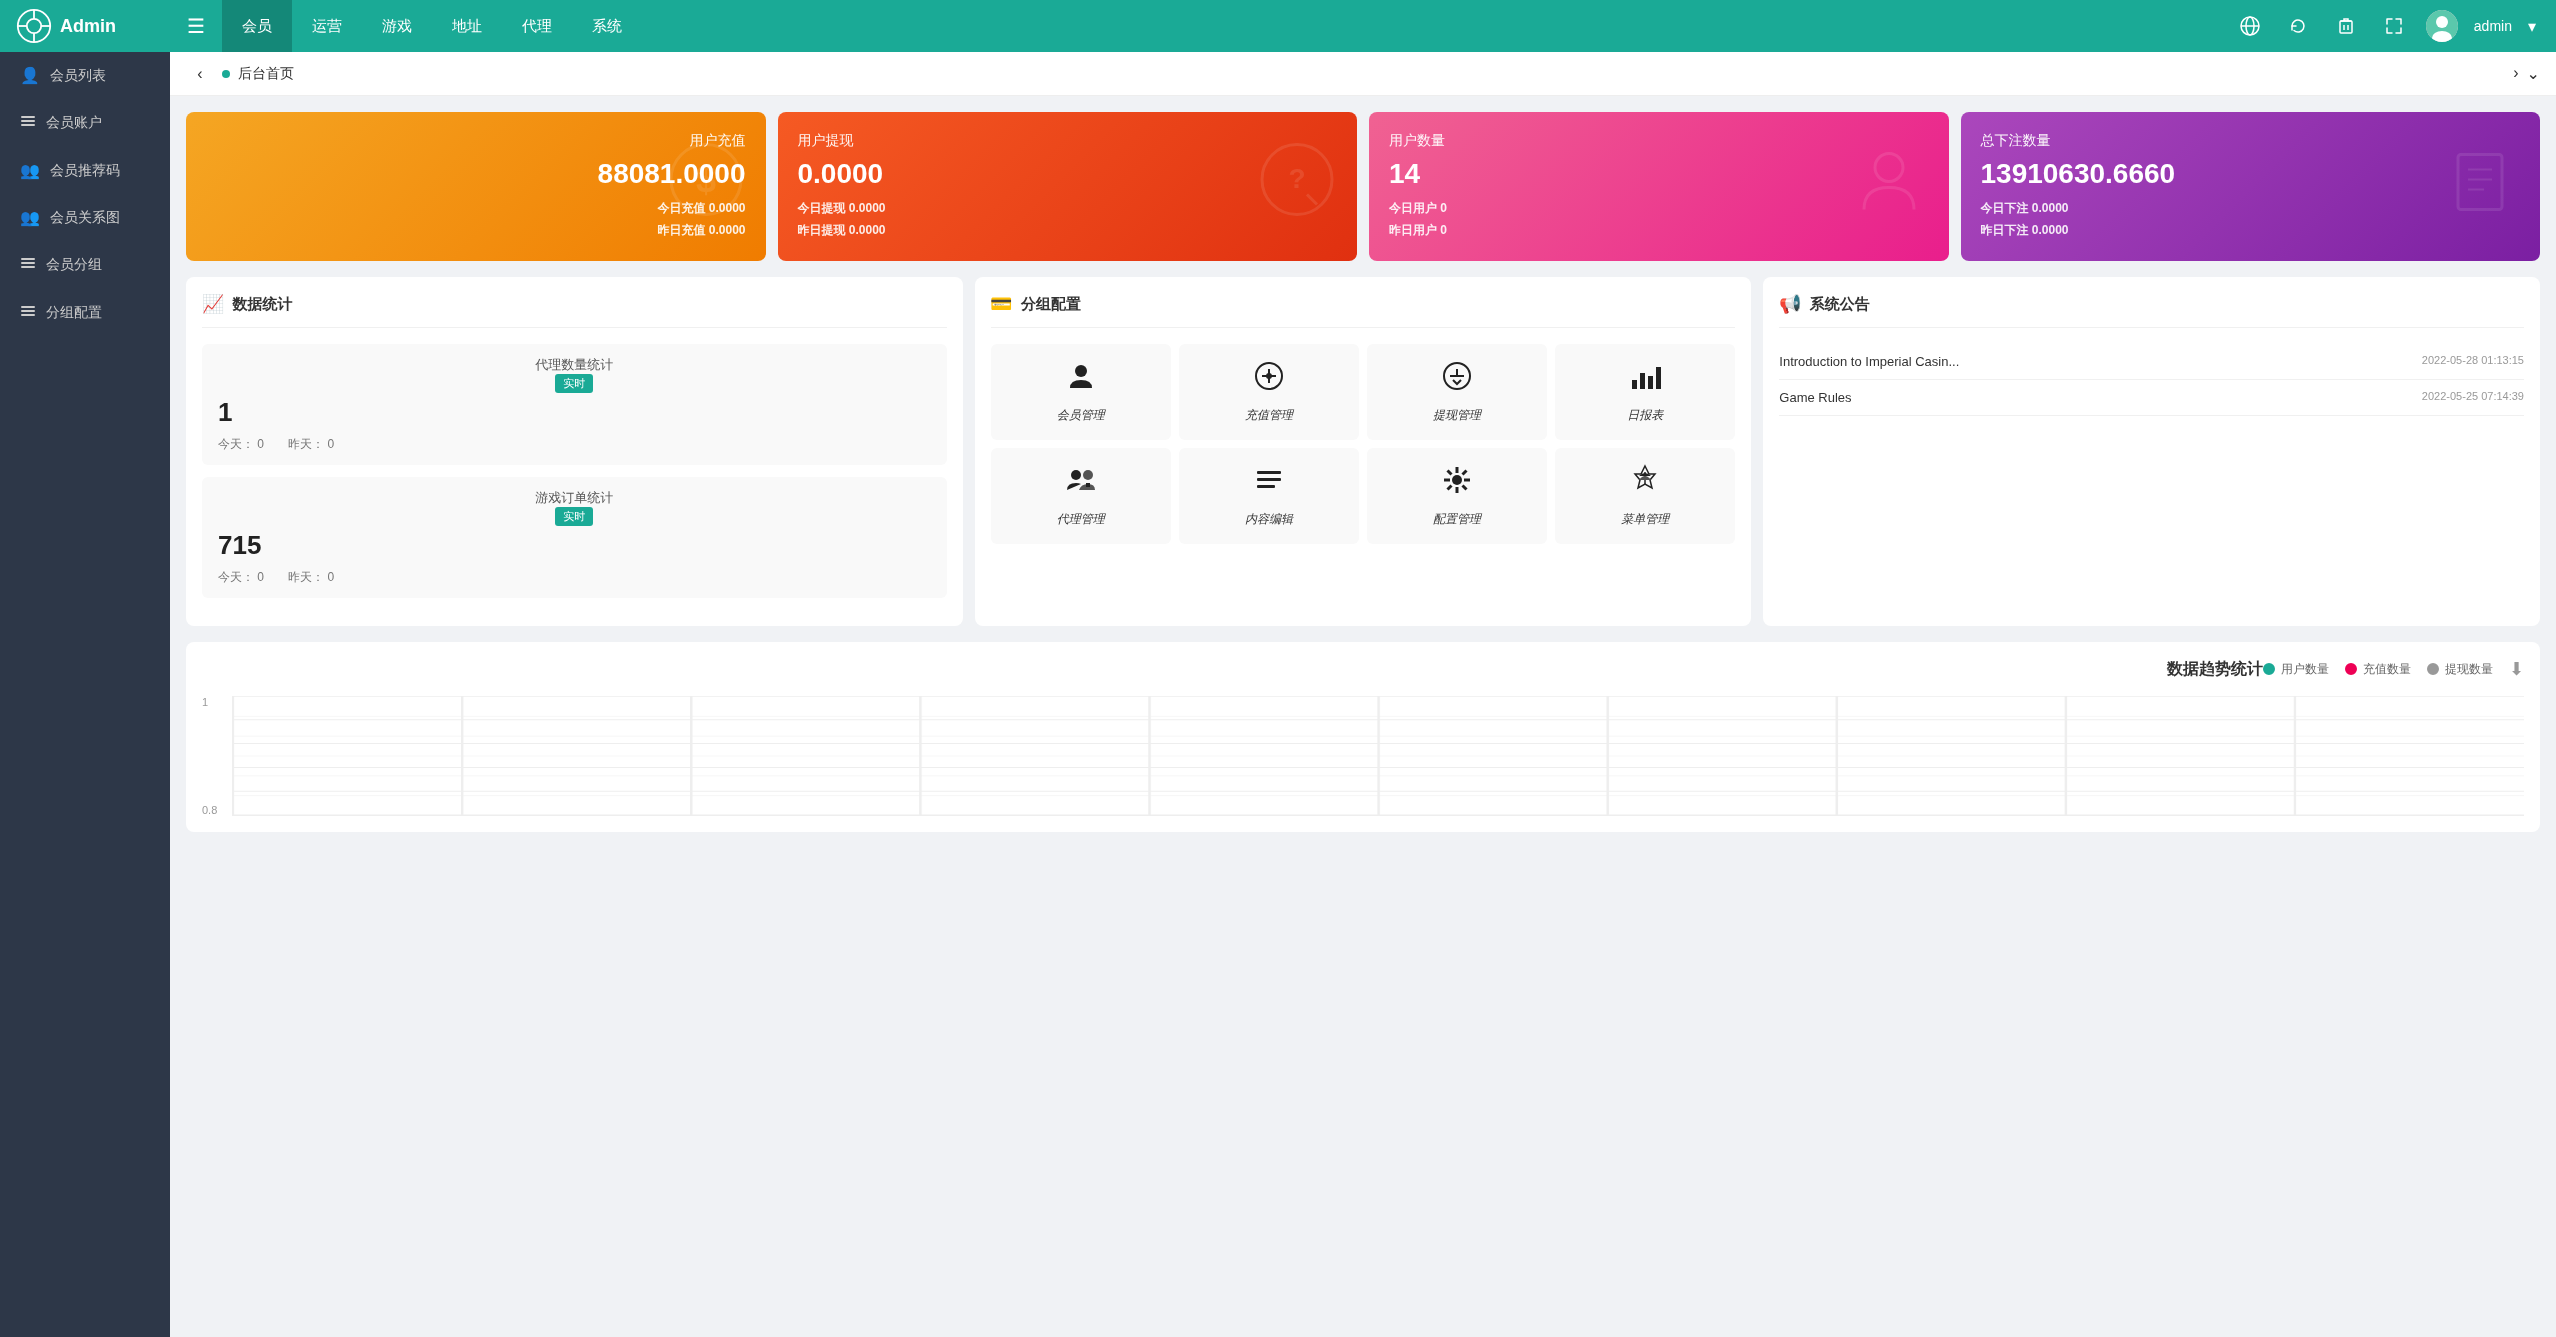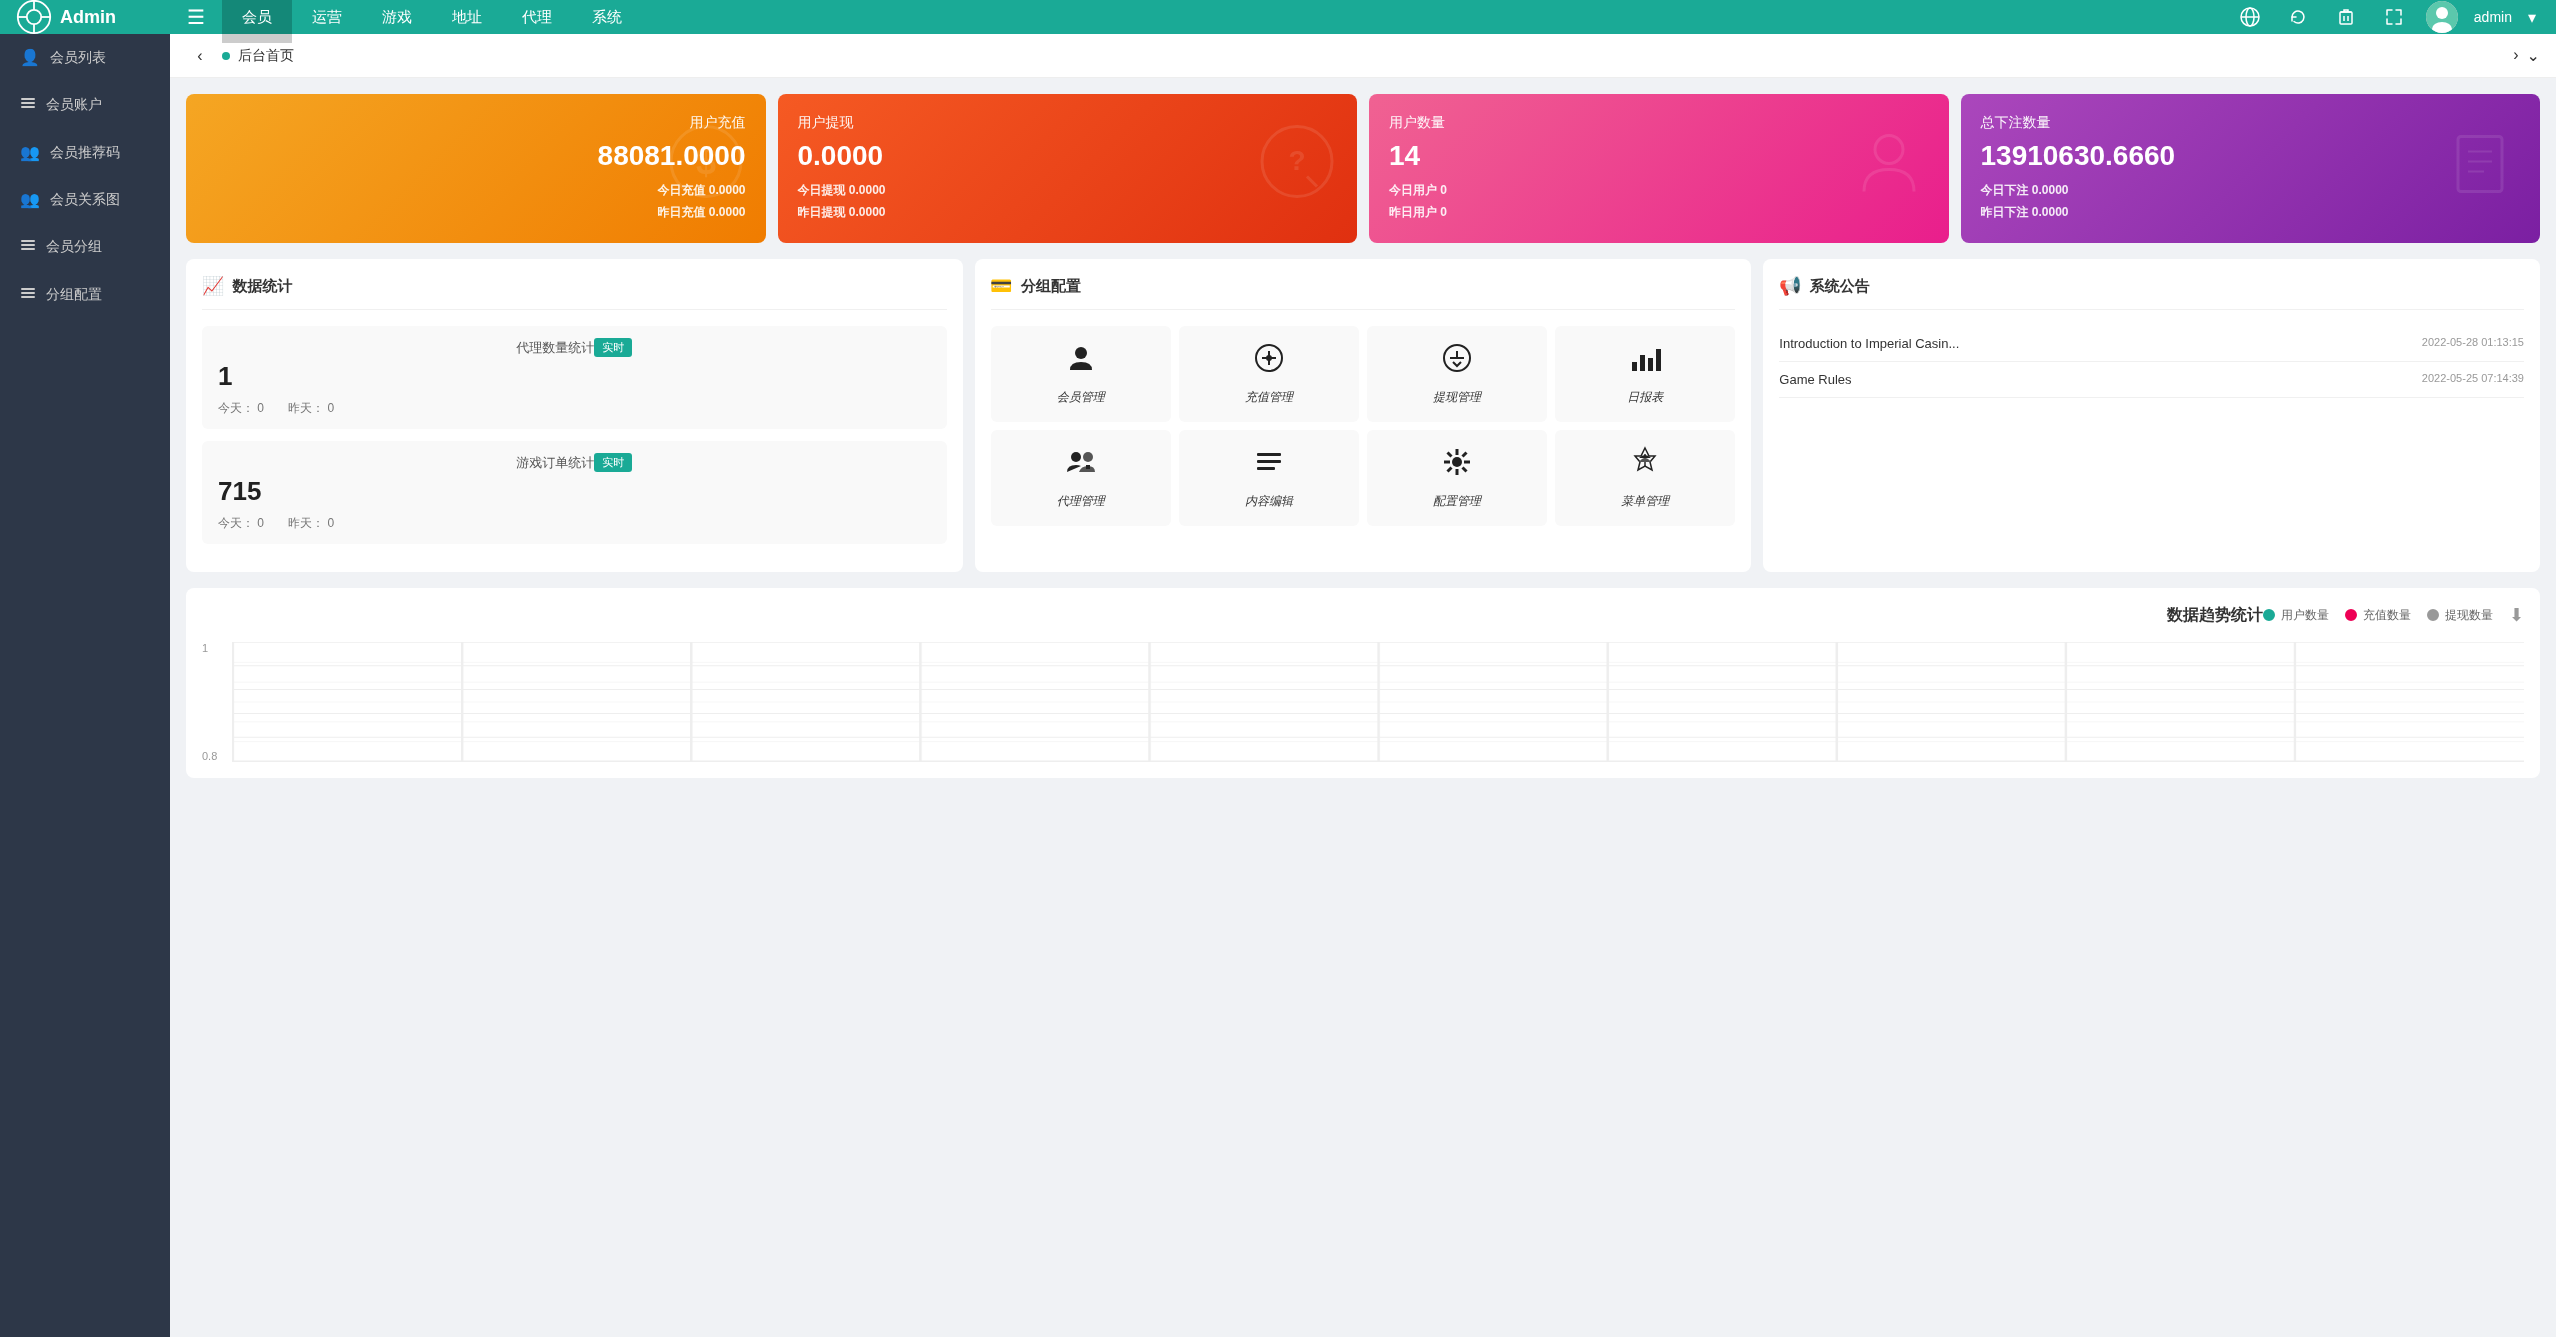--- a/index.html
+++ b/index.html
@@ -3,21 +3,21 @@
   <meta charset="utf-8">
   <style>
     * { margin: 0; padding: 0; box-sizing: border-box; }
     body { font-family: 'Microsoft YaHei', Arial, sans-serif; background: #f0f2f5; display: flex; flex-direction: column; height: 100vh; overflow: hidden; }
 
     
     .top-nav {
       background: #1aaa96;
       display: flex;
       align-items: center;
-      height: 34px;
+      height: 52px;
       flex-shrink: 0;
     }
     .top-nav .logo-area {
       width: 170px;
       display: flex;
       align-items: center;
       gap: 8px;
       padding: 0 16px;
       background: #1aaa96;
     }
@@ -190,23 +190,24 @@
 
     
     .stat-item {
       background: #f9f9f9;
       border-radius: 6px;
       padding: 12px 16px;
       margin-bottom: 12px;
     }
     .stat-item-header {
       display: flex;
-      justify-content: center;
+      justify-content: flex-end;
       align-items: center;
       margin-bottom: 4px;
+      flex-direction: column;
     }
     .stat-item-label { font-size: 13px; color: #555; }
     .stat-badge {
       background: #1aaa96;
       color: white;
       font-size: 11px;
       padding: 2px 8px;
       border-radius: 3px;
     }
     .stat-item-value { font-size: 26px; font-weight: bold; color: #222; margin-bottom: 8px; }

